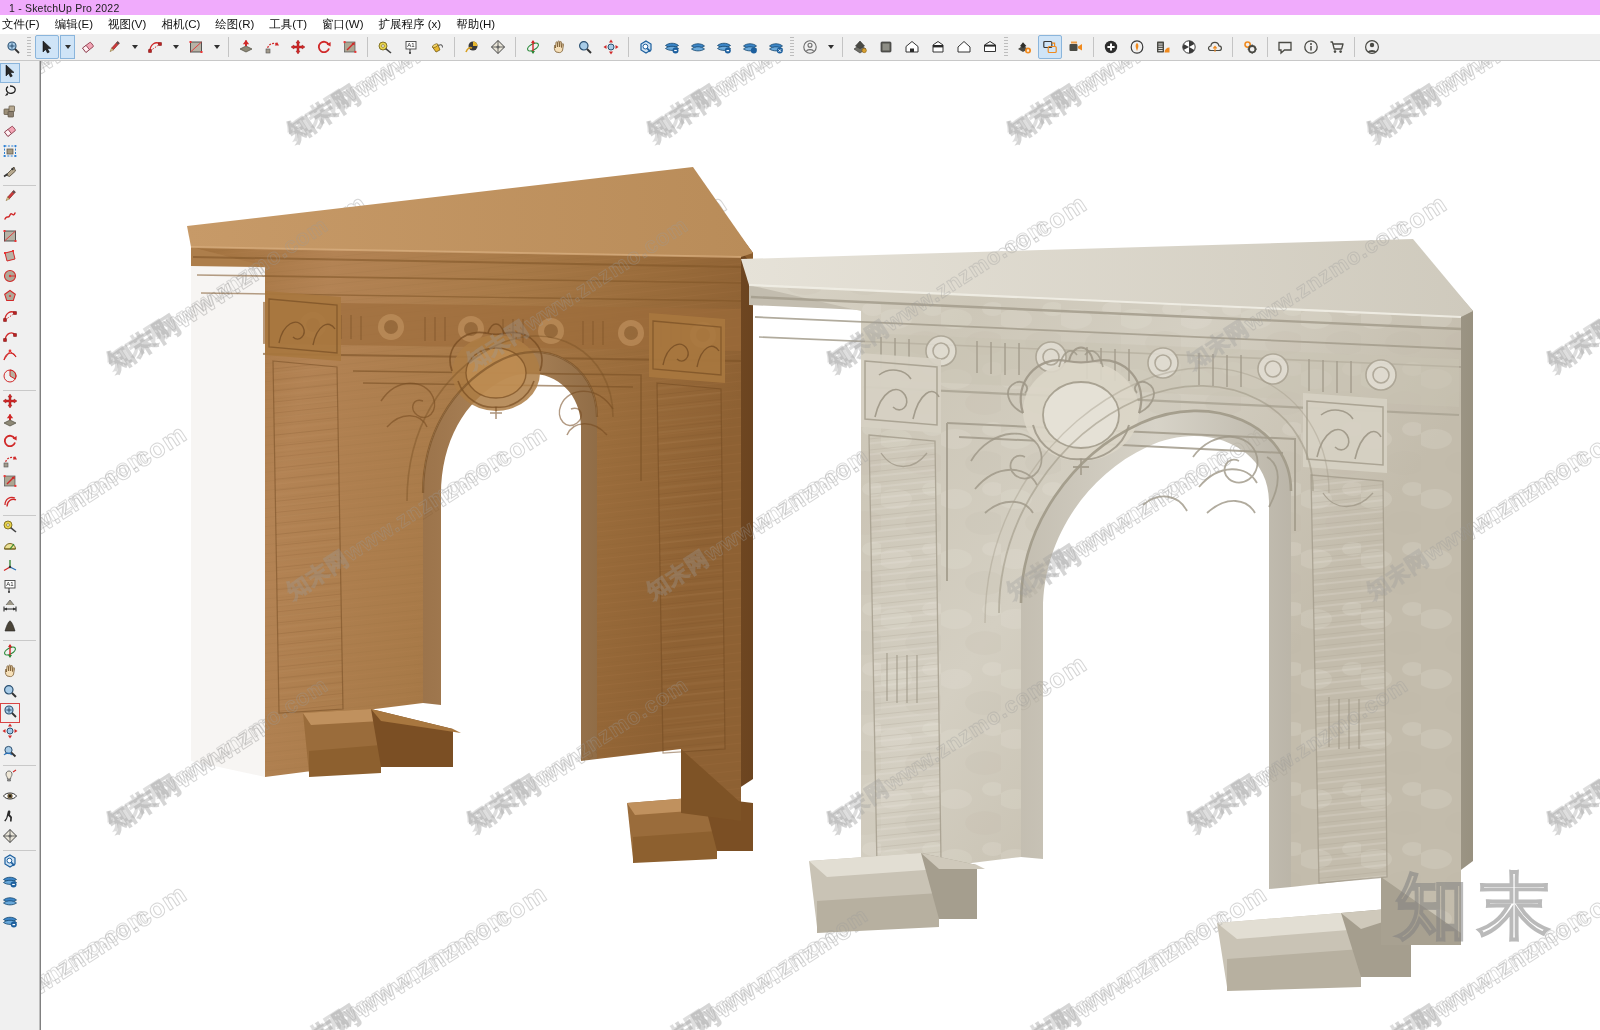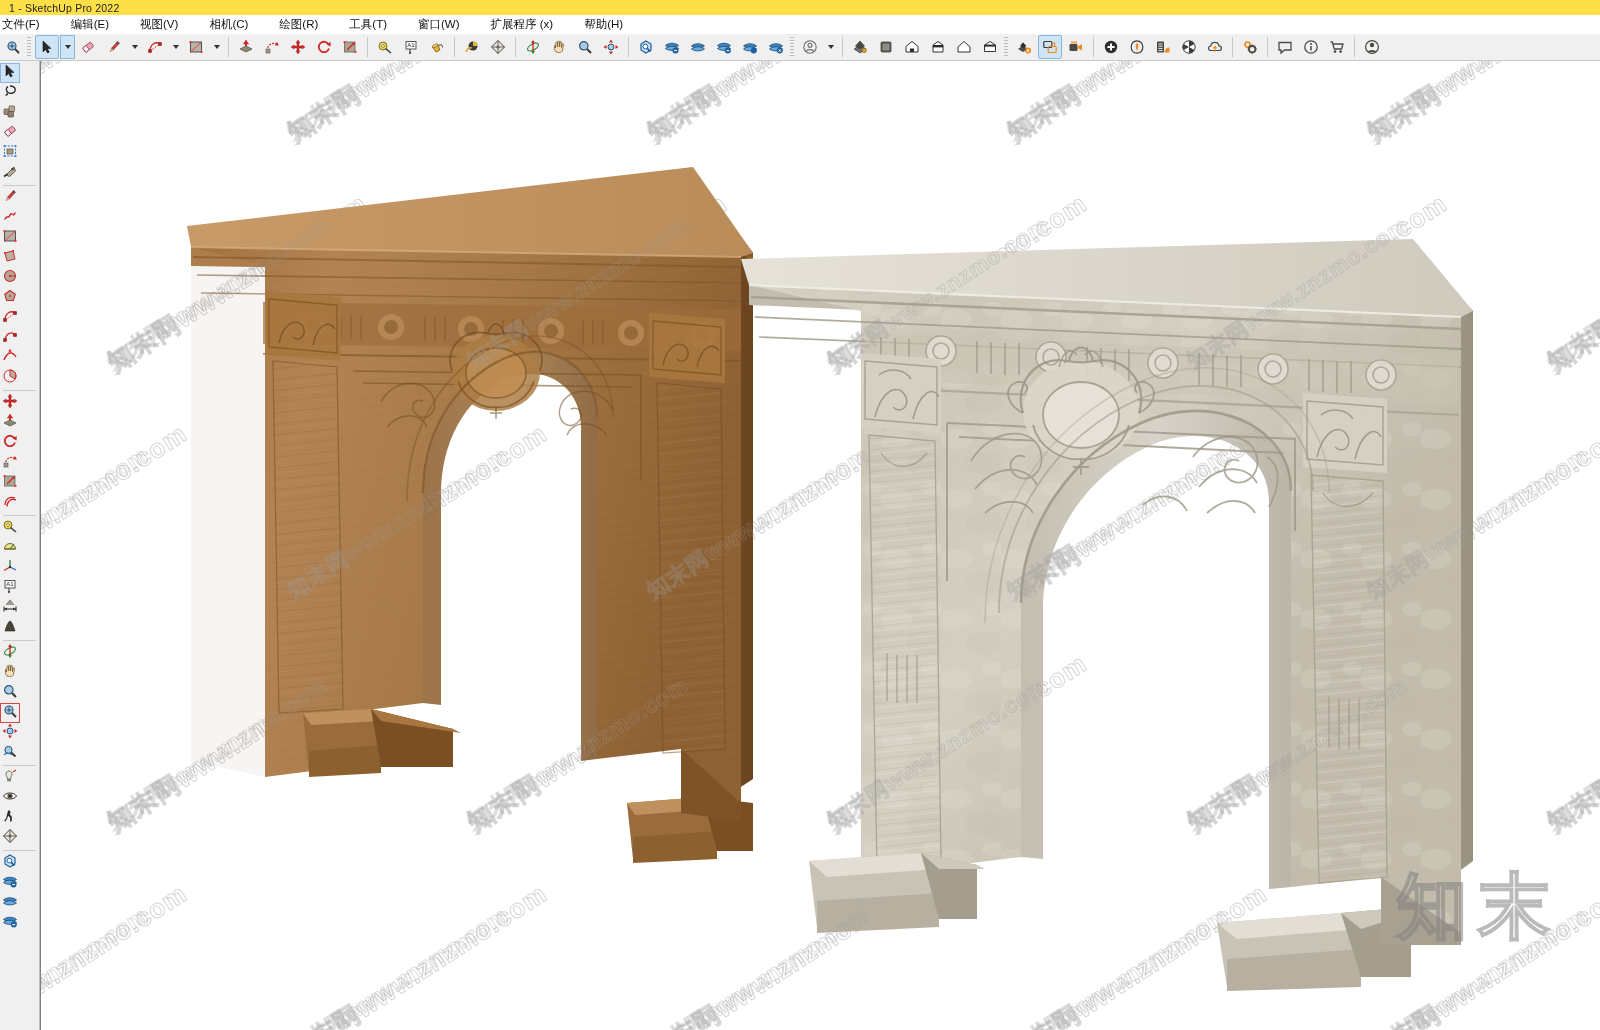--- a/index.html
+++ b/index.html
@@ -7,33 +7,33 @@
     width:1600px;height:1030px;overflow:hidden;
     font-family:"Liberation Sans","DejaVu Sans",sans-serif;
     background:#ffffff;
     -webkit-font-smoothing:antialiased;
   }
   .app{position:relative;width:1600px;height:1030px;background:#f0f0f0;}
 
   
   .titlebar{
     position:absolute;left:0;top:0;width:1600px;height:15px;
-    background:#fde047;
+    background:#f0abfc;
     font-size:10.5px;color:#222;
     display:flex;align-items:center;padding-left:9px;box-sizing:border-box;
     letter-spacing:.2px;
   }
 
   
   .menubar{
     position:absolute;left:0;top:15px;width:1600px;height:19px;
     background:#ffffff;display:flex;align-items:center;
     font-size:11.5px;color:#111;
   }
-  .menuitem{padding:2px 7px;margin-right:1px;cursor:default;white-space:nowrap;margin-left:16px;}
+  .menuitem{padding:2px 7px;margin-right:1px;cursor:default;white-space:nowrap;}
   .menuitem:first-child{margin-left:-5px;}
 
   
   .toolbar{
     position:absolute;left:0;top:34px;width:1600px;height:27px;
     background:#f0f0f0;border-bottom:1px solid #c8c8c8;
     display:flex;align-items:center;box-sizing:border-box;
   }
   .tb-group{display:flex;align-items:center;height:100%;}
   .tb-sep{width:1px;height:20px;background:#c4c4c4;margin:0 4px;}

